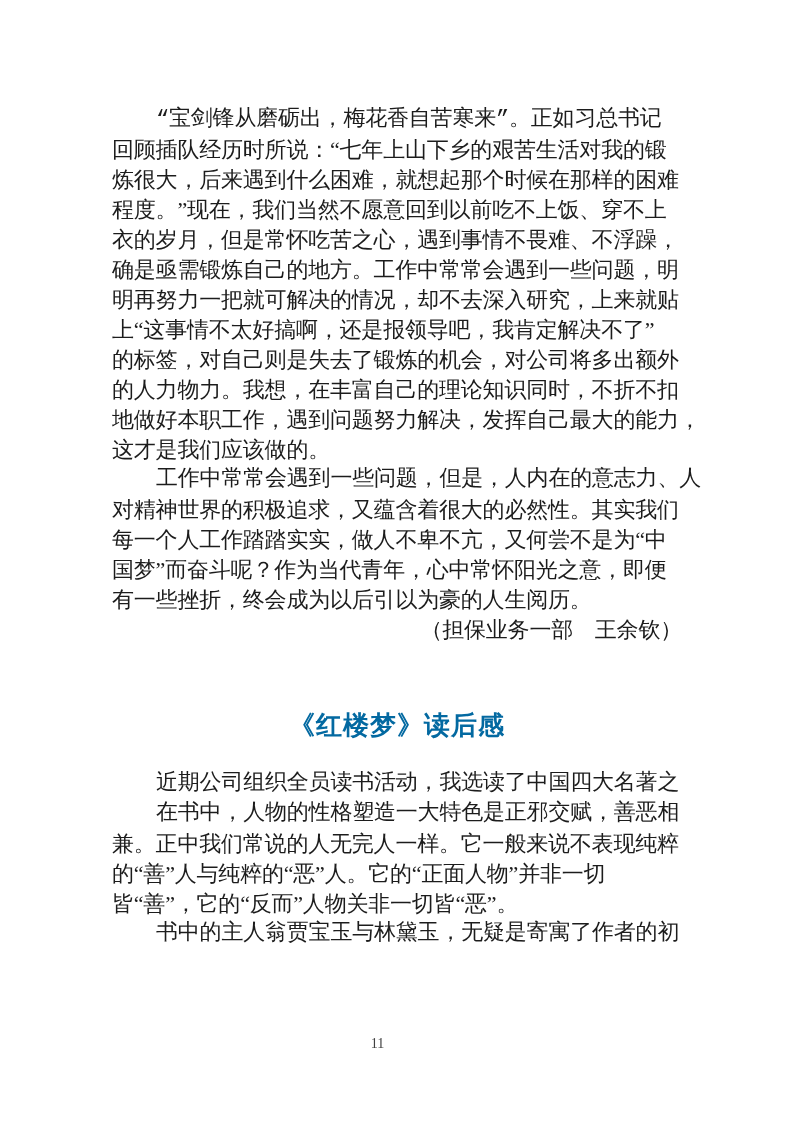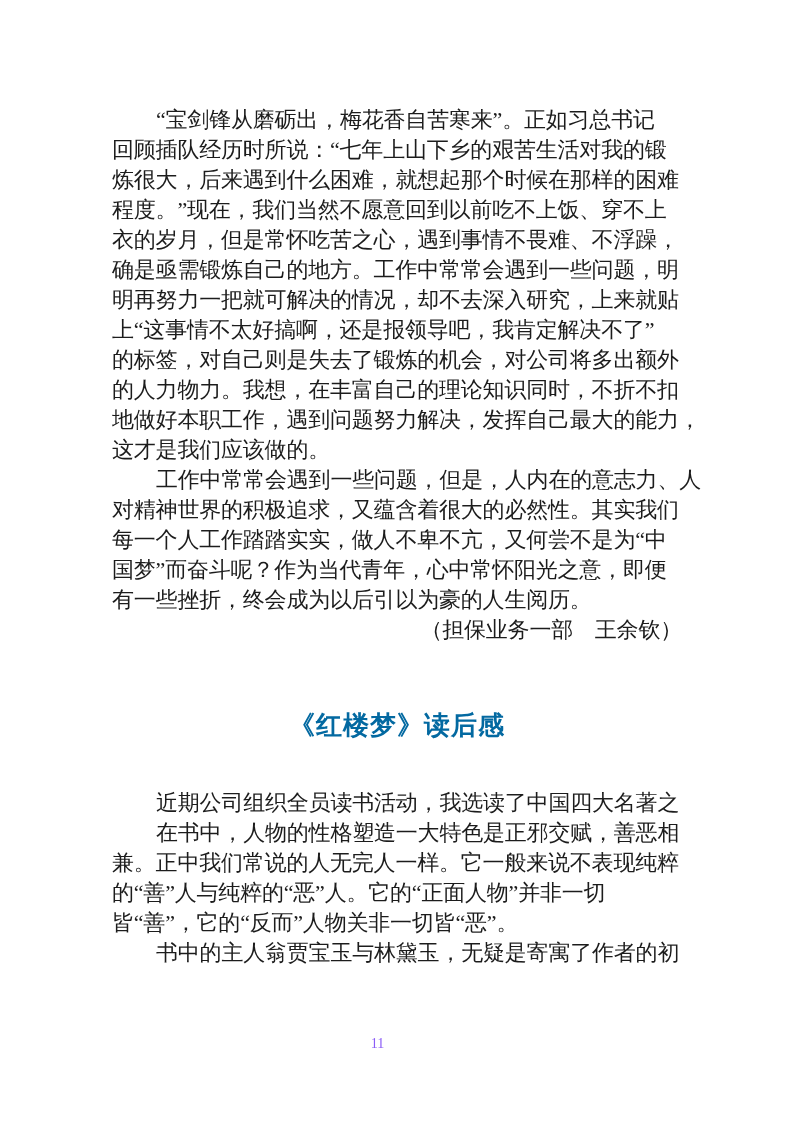--- a/index.html
+++ b/index.html
@@ -26,47 +26,48 @@
     font-family: "Liberation Serif", serif;
     font-size: 22px;
     line-height: 30px;
     height: 30px;
     white-space: nowrap;
     letter-spacing: -0.2px;
     color: #1c1c1c;
   }
   .indent {
     text-indent: 44px;
+    font-family: Liberation Mono, monospace;
   }
   .attribution {
     text-align: right;
   }
   .heading {
     margin: 64px 0 0 0;
     font-family: "Liberation Sans", sans-serif;
     font-weight: bold;
     font-size: 26px;
     line-height: 32px;
     height: 32px;
     text-align: center;
     color: #0369a1;
     letter-spacing: 1px;
   }
   .essay2-body {
-    margin-top: 47px;
+    margin-top: 28px;
   }
   .page-number {
     position: absolute;
     top: 1036px;
     left: 0;
     width: 755px;
     text-align: center;
     font-family: "Liberation Serif", serif;
     font-size: 14px;
-    color: #8b5cf6;
+    color: #404040;
   }
 </style>
 </head>
 <body>
 
 <div class="page">
   <div class="content">
 
     <section>
       <div class="para">

